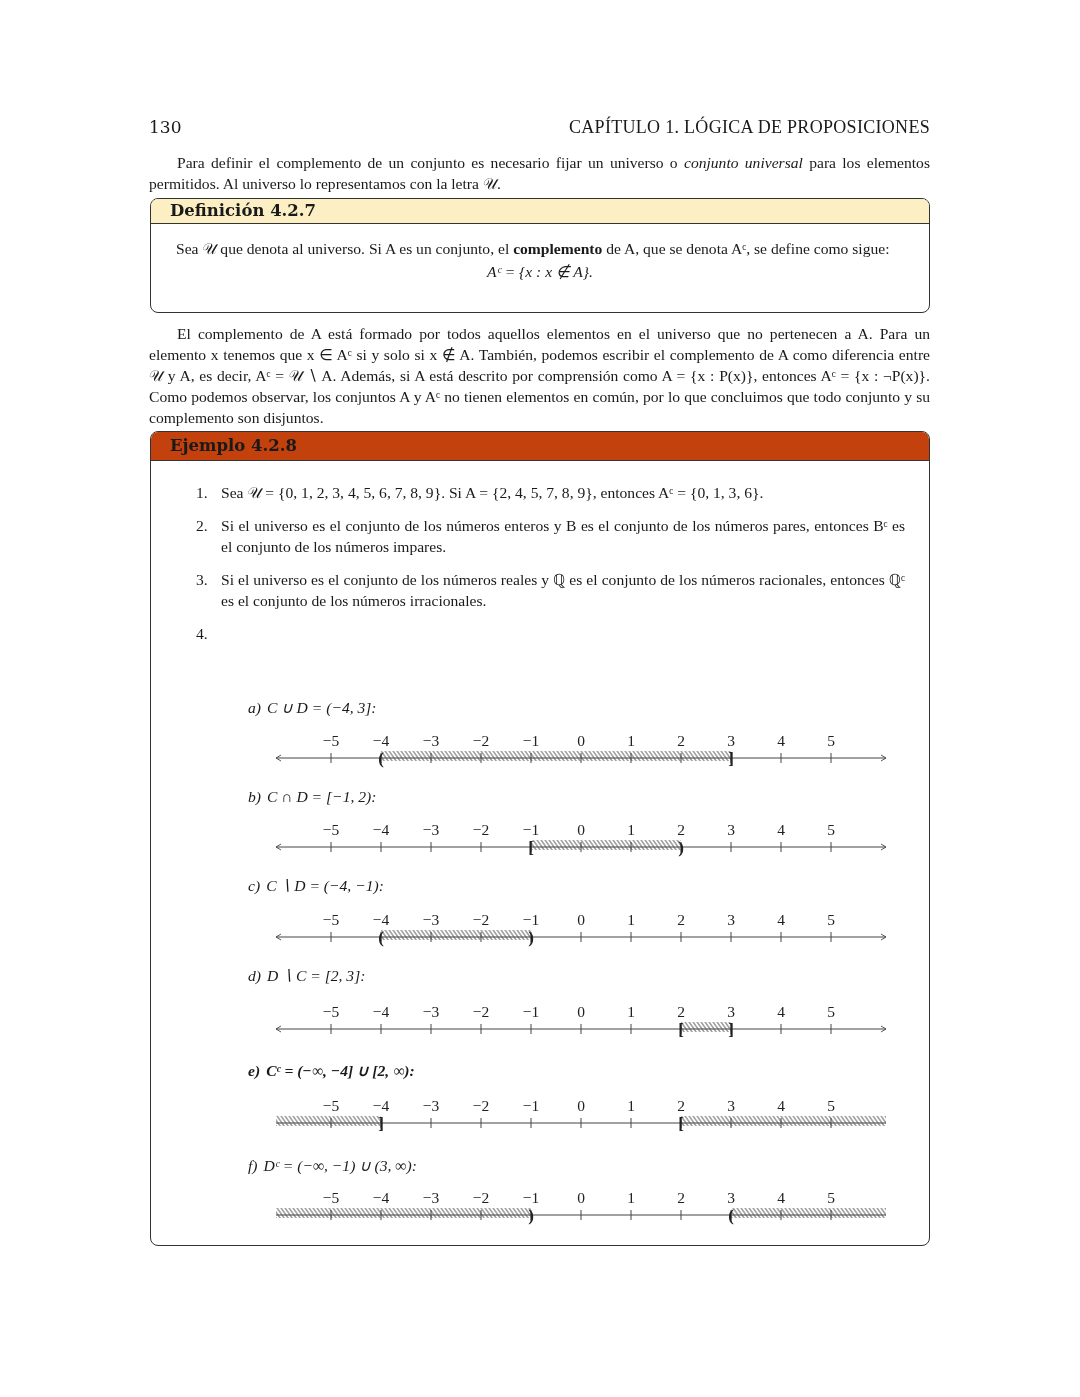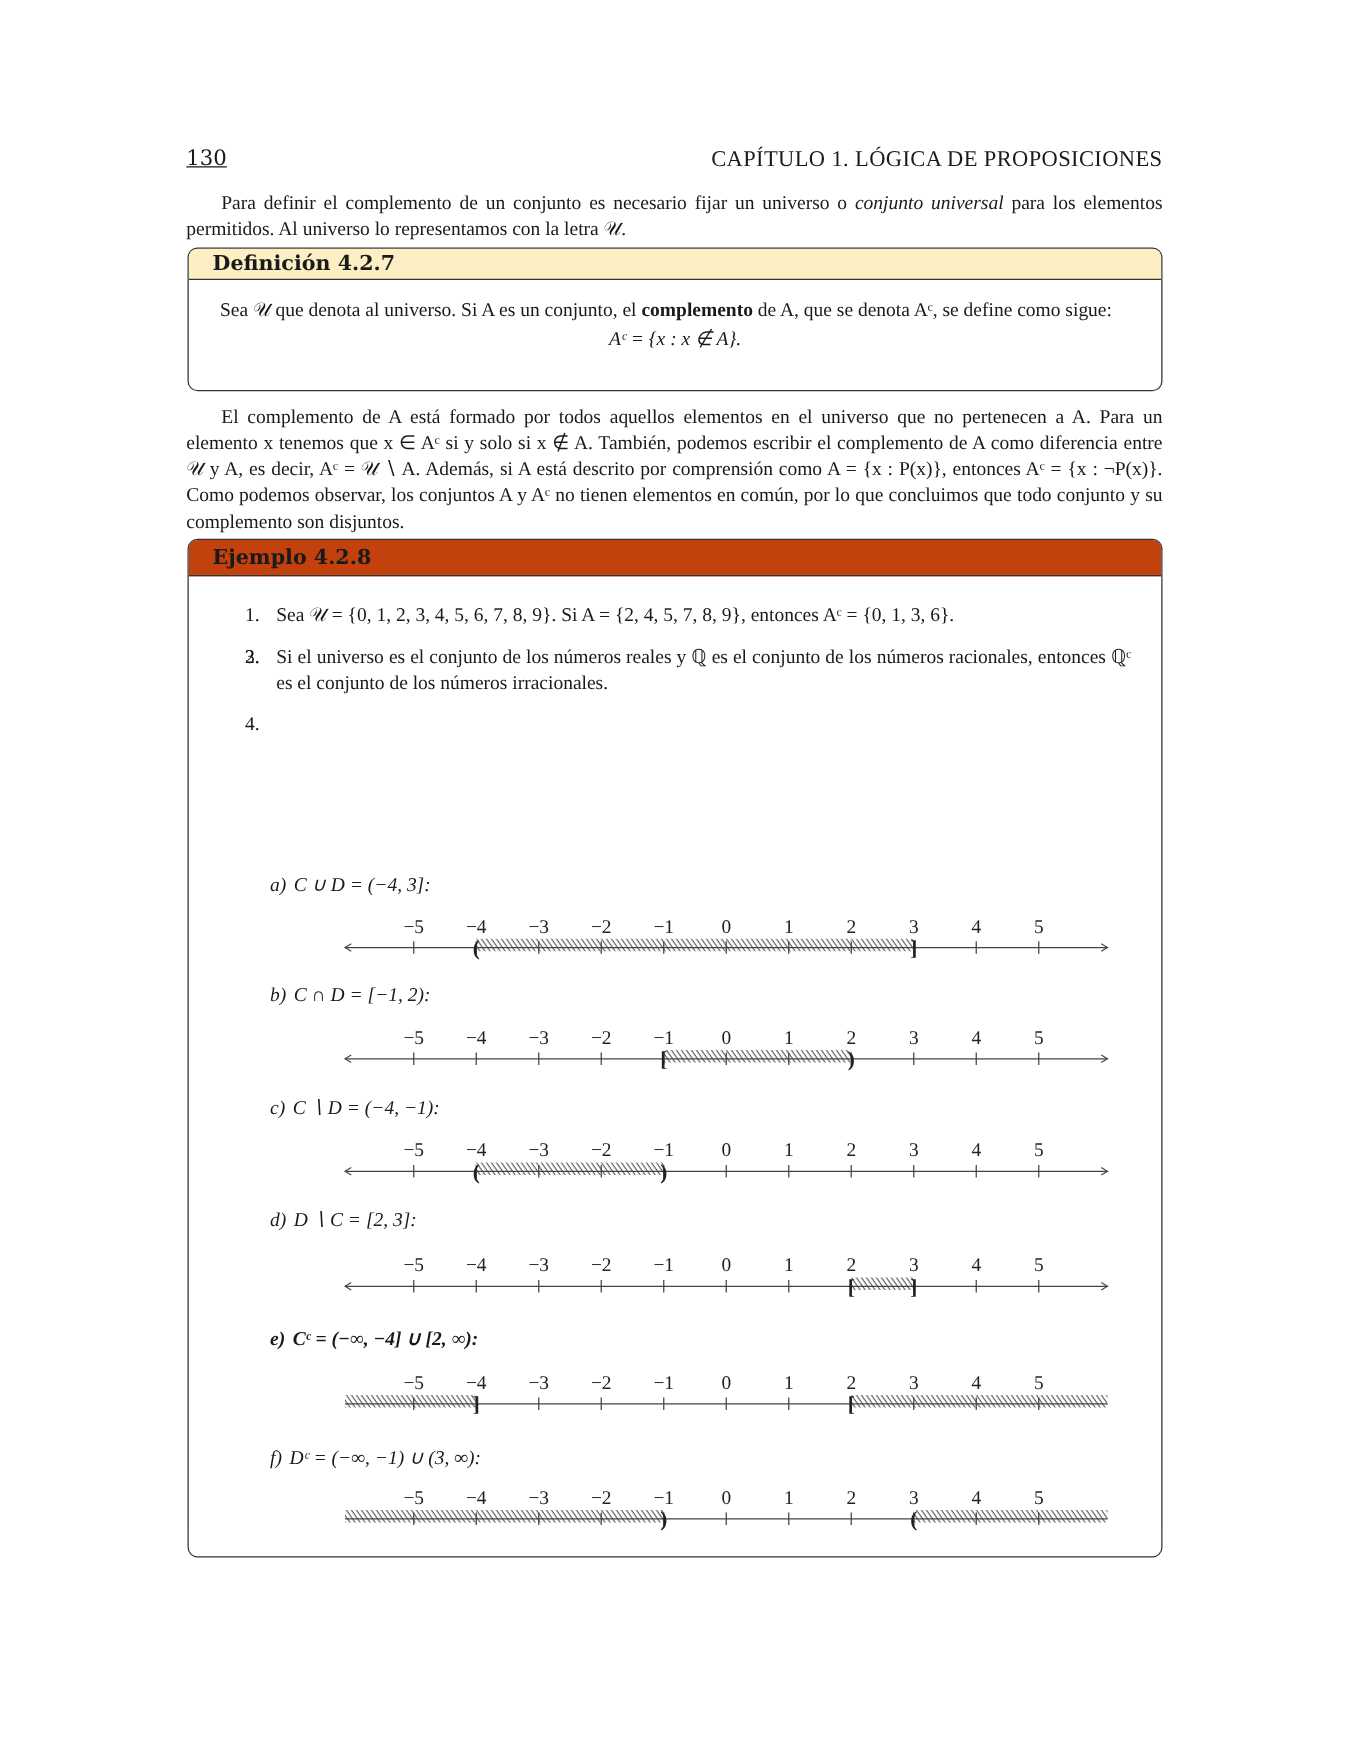--- a/index.html
+++ b/index.html
@@ -1,36 +1,36 @@
 <!DOCTYPE html>
 <html><head>
 <meta charset="utf-8">
 <style>
   html, body { margin: 0; padding: 0; background: #ffffff; }
   body { width: 1080px; height: 1397px; position: relative; overflow: hidden;
          font-family: "DejaVu Serif", "Liberation Serif", serif; color: #1a1a1a; }
   .abs { position: absolute; }
   .runhead { font-size: 17px; }
-  .pagenum { left: 149px; top: 117px; text-decoration: underline; }
+  .pagenum { left: 149px; top: 117px; }
   .chapter { right: 150px; top: 117px; font-family: "Liberation Serif", serif; font-size: 18px; letter-spacing: 0.3px; }
   .para { left: 149px; width: 781px; font-size: 15.6px; line-height: 21px; text-align: justify; font-family: "Liberation Serif", serif; }
   .para p { margin: 0; text-indent: 28px; }
   .para i, .m { font-style: italic; }
   .box { position: absolute; left: 150px; width: 778px; border: 1.6px solid #333; border-radius: 8px; overflow: hidden; background: #fff; }
   .box-head { border-bottom: 1.4px solid #333; padding: 2px 0 2px 19px; font-weight: bold; font-size: 16.5px; font-family: "DejaVu Serif", serif; }
   .def-head { background: #fcefc4; height: 20px; line-height: 20px; }
   .ex-head { background: #c2410c; height: 24px; line-height: 24px; }
   .box-body { font-family: "Liberation Serif", serif; font-size: 15.6px; line-height: 21px; }
   .def-body { padding: 14px 25px 10px 25px; }
   .def-body b { font-weight: bold; }
   .center-eq { text-align: center; margin-top: 2px; }
   ol.items { margin: 0; padding: 0; list-style: none; }
   .item { position: relative; padding-left: 70px; padding-right: 24px; text-align: justify; }
   .item .num { position: absolute; left: 45px; }
-  .sub { position: absolute; left: 216px; font-family: "Liberation Serif", serif; font-size: 15.6px; }
+  .sub { position: absolute; left: 248px; font-family: "Liberation Serif", serif; font-size: 15.6px; }
   .sub .lab { font-style: italic; margin-right: 6px; }
   svg.nl { position: absolute; left: 260px; width: 640px; height: 50px; overflow: visible; }
   svg.nl text { font-family: "Liberation Serif", serif; font-size: 15.5px; fill: #222; }
 </style>
 </head>
 <body>
 
 <div class="abs runhead pagenum">130</div>
 <div class="abs runhead chapter">CAPÍTULO 1.  LÓGICA DE PROPOSICIONES</div>
 
@@ -48,21 +48,21 @@
 
 <div class="abs para" style="top:323px;">
   <p>El complemento de A está formado por todos aquellos elementos en el universo que no pertenecen a A. Para un elemento x tenemos que x ∈ Aᶜ si y solo si x ∉ A. También, podemos escribir el complemento de A como diferencia entre 𝒰 y A, es decir, Aᶜ = 𝒰 ∖ A. Además, si A está descrito por comprensión como A = {x : P(x)}, entonces Aᶜ = {x : ¬P(x)}. Como podemos observar, los conjuntos A y Aᶜ no tienen elementos en común, por lo que concluimos que todo conjunto y su complemento son disjuntos.</p>
 </div>
 
 <div class="box" style="top:431px; height:813px;">
   <div class="box-head ex-head">Ejemplo 4.2.8</div>
   <div class="box-body">
     <ol class="items">
       <li class="item" style="margin-top:21px;"><span class="num">1.</span><span>Sea 𝒰 = {0, 1, 2, 3, 4, 5, 6, 7, 8, 9}. Si A = {2, 4, 5, 7, 8, 9}, entonces Aᶜ = {0, 1, 3, 6}.</span></li>
-      <li class="item" style="margin-top:12px;"><span class="num">2.</span></li>
+      <li class="item" style="margin-top:12px;"><span class="num">2.</span><span>Si el universo es el conjunto de los números enteros y B es el conjunto de los números pares, entonces Bᶜ es el conjunto de los números impares.</span></li>
       <li class="item" style="margin-top:12px;"><span class="num">3.</span><span>Si el universo es el conjunto de los números reales y ℚ es el conjunto de los números racionales, entonces ℚᶜ es el conjunto de los números irracionales.</span></li>
       <li class="item" style="margin-top:12px;"><span class="num">4.</span></li>
     </ol>
   </div>
 </div>
 
 <div class="sub" style="top:699px;"><span class="lab">a)</span><span class="m">C ∪ D = (−4, 3]:</span></div>
 <div class="sub" style="top:788px;"><span class="lab">b)</span><span class="m">C ∩ D = [−1, 2):</span></div>
 <div class="sub" style="top:877px;"><span class="lab">c)</span><span class="m">C ∖ D = (−4, −1):</span></div>
 <div class="sub" style="top:967px;"><span class="lab">d)</span><span class="m">D ∖ C = [2, 3]:</span></div>

